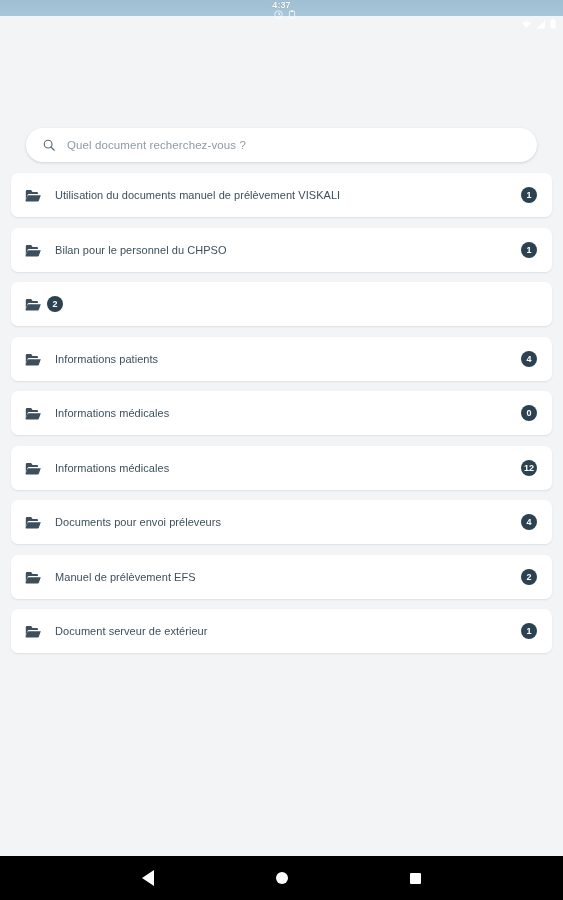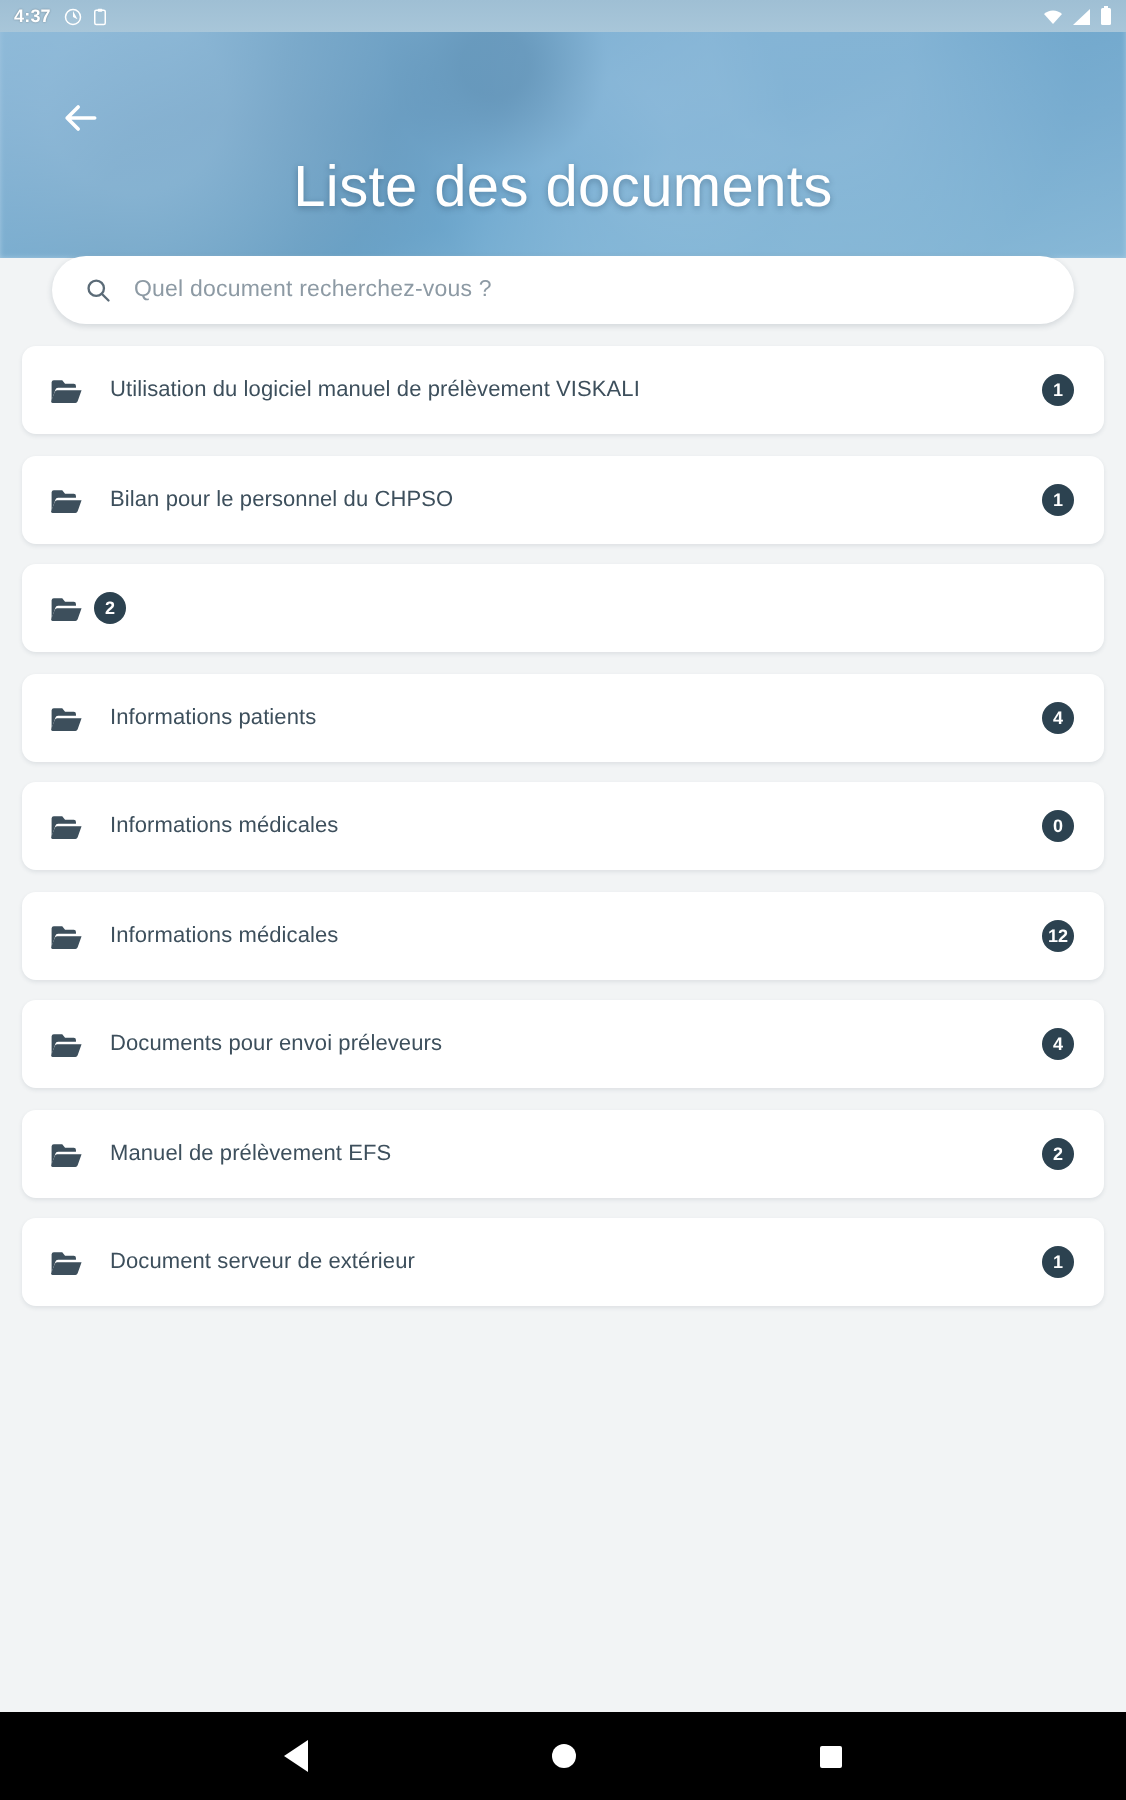--- a/index.html
+++ b/index.html
@@ -10,20 +10,21 @@
     overflow:hidden;
   }
   .phone { position:relative; width:563px; height:900px; background:#f2f4f5; }
 
   
   .statusbar{
     position:absolute; top:0; left:0; width:563px; height:16px;
     display:flex; align-items:center; padding:0 7px;
     z-index:30; color:#ffffff;
     background:linear-gradient(180deg,#9fbfd4 0%,#a8c6d9 100%);
+    flex-direction:column;
   }
   .sb-time{ font-size:9px; font-weight:700; letter-spacing:.1px; text-shadow:0 0 1px rgba(0,0,0,.35); }
   .sb-left-icons{ display:flex; align-items:center; gap:5px; margin-left:7px; }
   .sb-right{ margin-left:auto; display:flex; align-items:center; gap:4px; }
   .sb-ico{ display:block; }
 
   
   .header{
     position:absolute; top:0; left:0; width:563px; height:129px;
     overflow:hidden; z-index:10;
@@ -129,30 +130,20 @@
       <svg class="sb-ico" width="10" height="9" viewBox="0 0 20 18">
         <path d="M18 1 L18 17 L1 17 Z" fill="#ffffff"></path>
       </svg>
       <svg class="sb-ico" width="6" height="10" viewBox="0 0 12 20">
         <rect x="4" y="0" width="4" height="2" fill="#ffffff"></rect>
         <rect x="1" y="2" width="10" height="17" rx="1.5" fill="#ffffff"></rect>
       </svg>
     </span>
   </div>
 
-  <div class="header">
-    <div class="hdr-photo"></div>
-    <div class="hdr-tint"></div>
-    <div class="hdr-back">
-      <svg width="22" height="22" viewBox="0 0 24 24">
-        <path d="M20 12 H5 M11 6 L5 12 L11 18" fill="none" stroke="#ffffff" stroke-width="2" stroke-linecap="round" stroke-linejoin="round"></path>
-      </svg>
-    </div>
-    <div class="hdr-title">Liste des documents</div>
-  </div>
 
   <div class="searchwrap">
     <div class="searchbar">
       <span class="search-ico">
         <svg width="14" height="14" viewBox="0 0 24 24">
           <circle cx="10.5" cy="10.5" r="6.6" fill="none" stroke="#5b6b77" stroke-width="2"></circle>
           <path d="M15.4 15.4 L21 21" stroke="#5b6b77" stroke-width="2" stroke-linecap="round"></path>
         </svg>
       </span>
       <input class="search-input" type="text" placeholder="Quel document recherchez-vous ?" style="">
@@ -160,21 +151,21 @@
   </div>
 
   <div class="list">
       <div class="card">
         <span class="card-ico">
           <svg width="17" height="14" viewBox="0 0 24 20">
             <path d="M1 4.5 A1.6 1.6 0 0 1 2.6 3 H8.6 L10.6 5.6 H16.8 A1.6 1.6 0 0 1 18.4 7.2 V8.4 H5.6 A2 2 0 0 0 3.7 9.8 L1 17.6 Z" fill="#3d4f5c"></path>
             <path d="M4.9 10.2 H22.4 L19.6 18.1 A1.7 1.7 0 0 1 18 19.2 H1.6 A1 1 0 0 1 0.7 17.9 L3.3 11.3 A1.7 1.7 0 0 1 4.9 10.2 Z" fill="#3d4f5c"></path>
           </svg>
         </span>
-        <span class="card-label">Utilisation du logiciel manuel de prélèvement VISKALI</span>
+        <span class="card-label">Utilisation du documents manuel de prélèvement VISKALI</span>
         <span class="badge">1</span>
       </div>
       <div class="card">
         <span class="card-ico">
           <svg width="17" height="14" viewBox="0 0 24 20">
             <path d="M1 4.5 A1.6 1.6 0 0 1 2.6 3 H8.6 L10.6 5.6 H16.8 A1.6 1.6 0 0 1 18.4 7.2 V8.4 H5.6 A2 2 0 0 0 3.7 9.8 L1 17.6 Z" fill="#3d4f5c"></path>
             <path d="M4.9 10.2 H22.4 L19.6 18.1 A1.7 1.7 0 0 1 18 19.2 H1.6 A1 1 0 0 1 0.7 17.9 L3.3 11.3 A1.7 1.7 0 0 1 4.9 10.2 Z" fill="#3d4f5c"></path>
           </svg>
         </span>
         <span class="card-label">Bilan pour le personnel du CHPSO</span>

